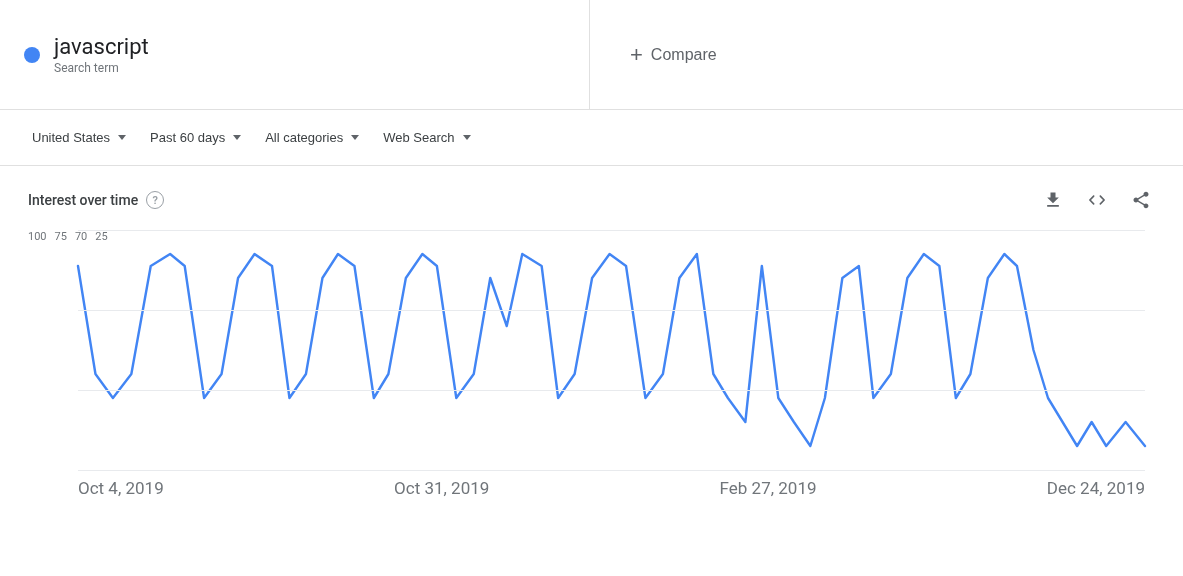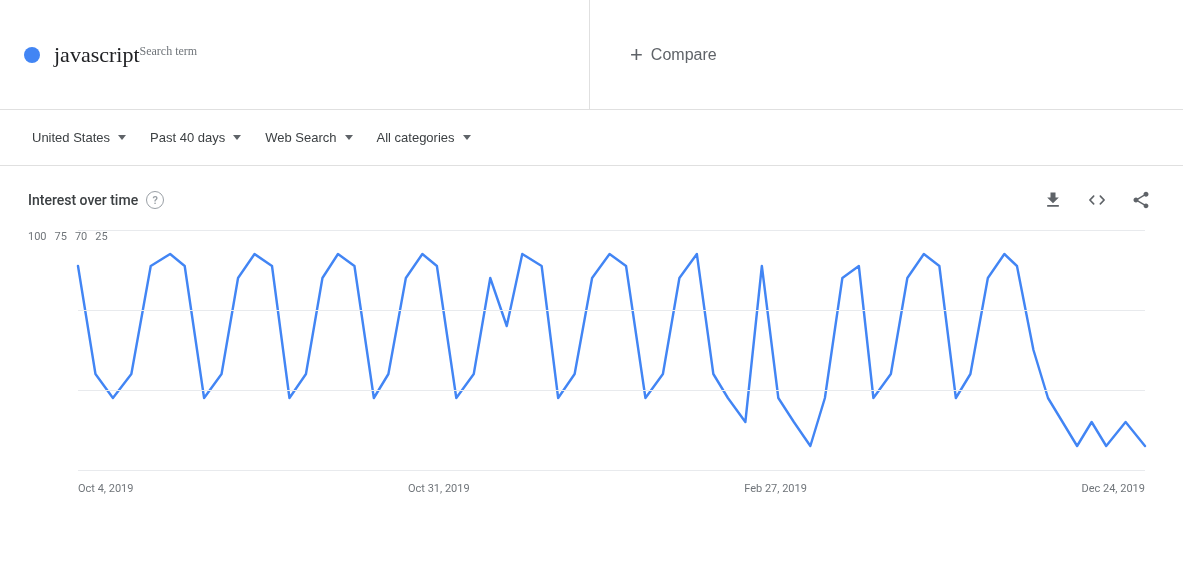--- a/index.html
+++ b/index.html
@@ -24,21 +24,21 @@
       width: 16px;
       height: 16px;
       border-radius: 50%;
       background: #4285f4;
       margin-right: 14px;
       flex-shrink: 0;
     }
 
     .search-term-text {
       display: flex;
-      font-family: Liberation Serif, serif;
+      flex-direction: column;
     }
 
     .search-term-name {
       font-size: 22px;
       font-weight: 400;
       color: #202124;
       letter-spacing: 0;
     }
 
     .search-term-label {
@@ -202,21 +202,21 @@
       left: 50px;
       right: 10px;
       bottom: 0;
       height: 24px;
       display: flex;
       justify-content: space-between;
       align-items: center;
     }
 
     .x-label {
-      font-size: 11px;
+      font-size: 17px;
       color: #70757a;
     }
 
     svg.line-chart {
       width: 100%;
       height: 100%;
       overflow: visible;
     }
   </style>
 </head>
@@ -237,29 +237,29 @@
     </button>
   </div>
 </div>
 
 <div class="filters-bar">
   <button class="filter-dropdown">
     <span>United States</span>
     <span class="chevron-down"></span>
   </button>
   <button class="filter-dropdown">
-    <span>Past 40 days</span>
+    <span>Past 60 days</span>
+    <span class="chevron-down"></span>
+  </button>
+  <button class="filter-dropdown">
+    <span>All categories</span>
     <span class="chevron-down"></span>
   </button>
   <button class="filter-dropdown">
     <span>Web Search</span>
-    <span class="chevron-down"></span>
-  </button>
-  <button class="filter-dropdown">
-    <span>All categories</span>
     <span class="chevron-down"></span>
   </button>
 </div>
 
 <div class="chart-section">
   <div class="chart-header">
     <div class="chart-title-area">
       <span class="chart-title">Interest over time</span>
       <div class="help-icon">?</div>
     </div>

